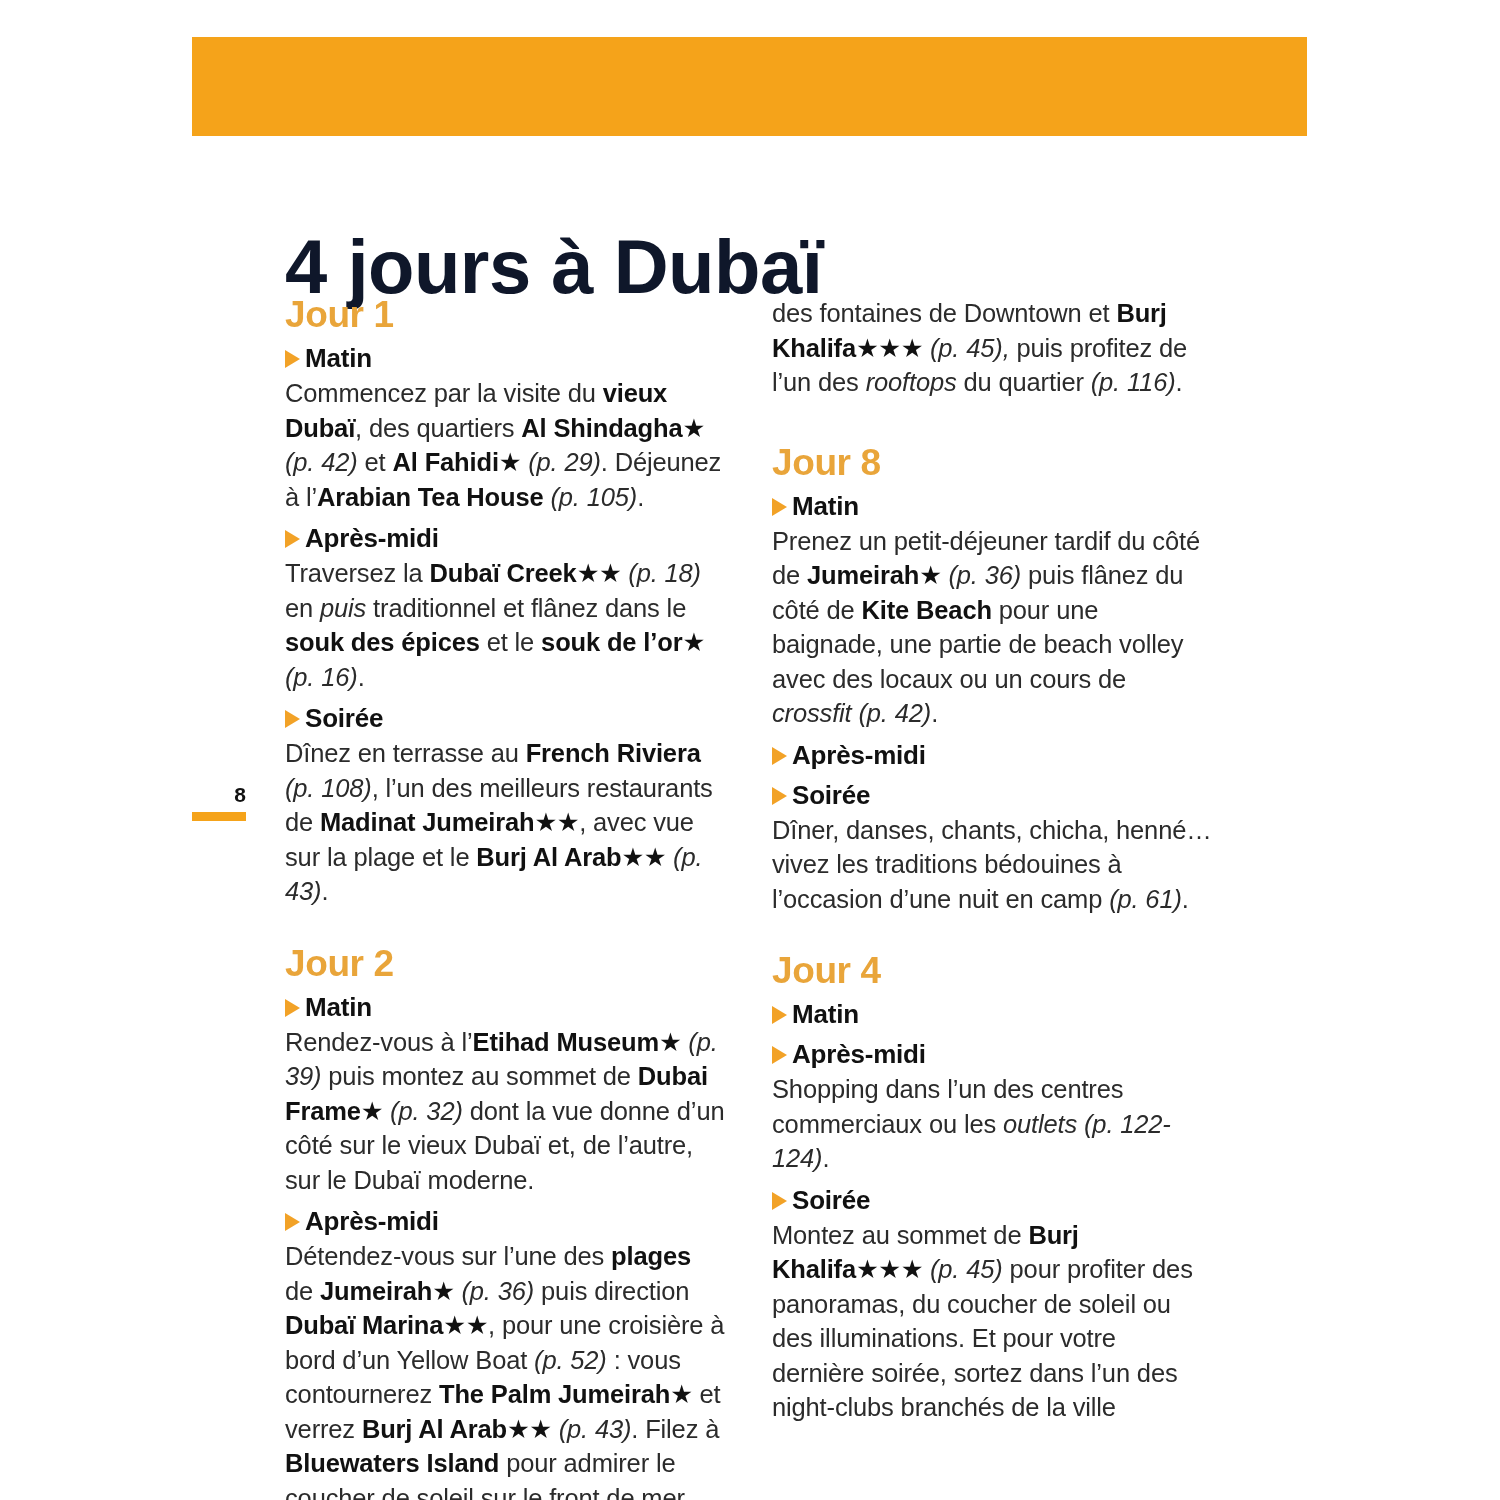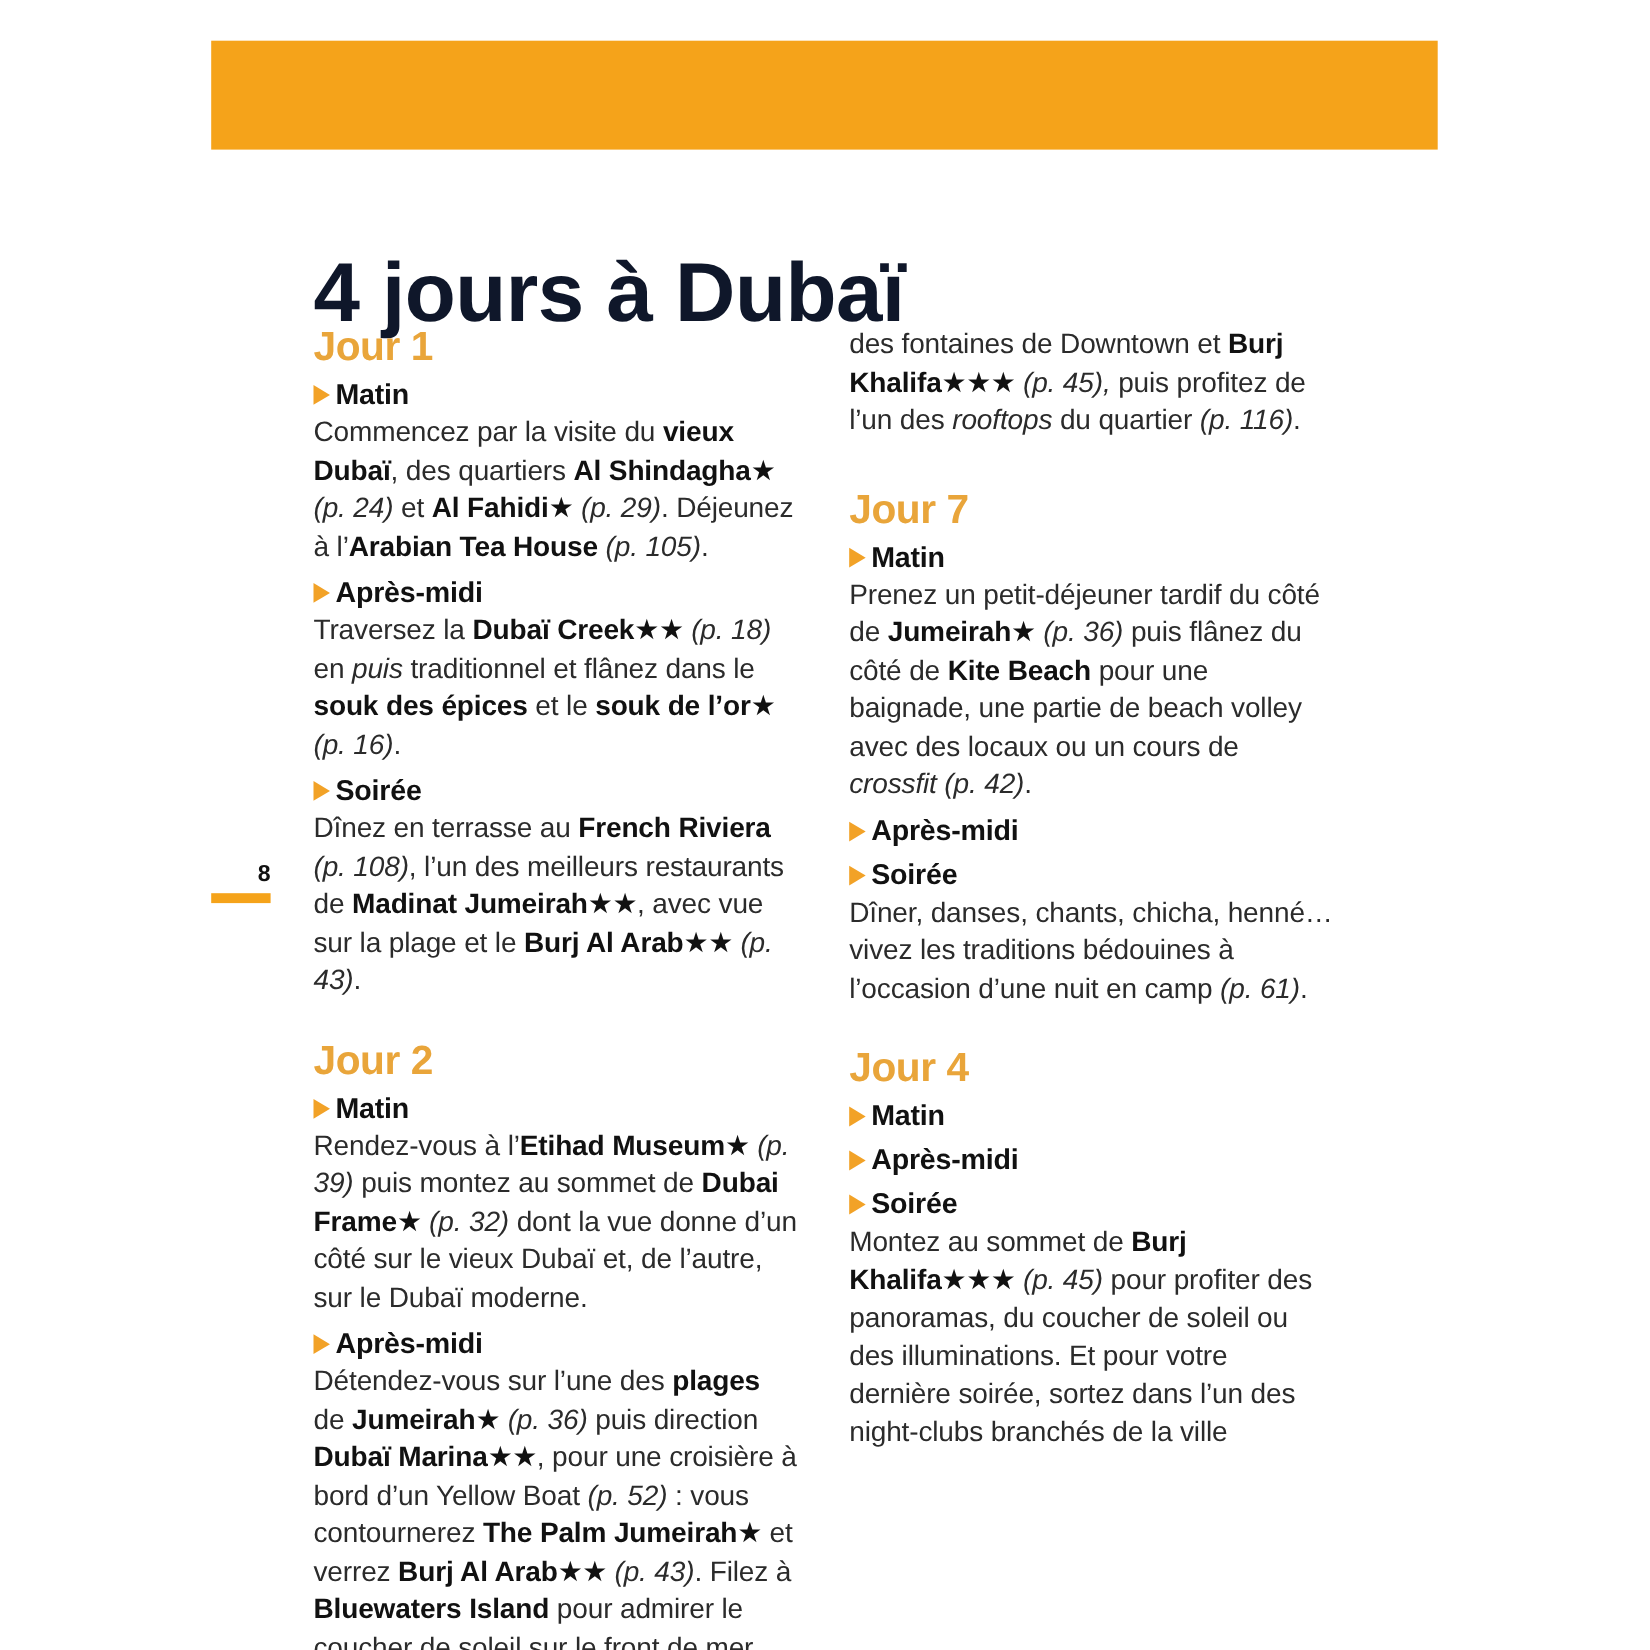--- a/index.html
+++ b/index.html
@@ -160,21 +160,21 @@
 
   <div class="column">
 
     <div class="day">
       <h2 class="day-heading">Jour 1</h2>
 
       <h3 class="moment-heading">
         <span class="tri-icon"></span>
         <span>Matin</span>
       </h3>
-      <p class="body-text"><span>Commencez par la visite du </span><b>vieux Dubaï</b><span>, des quartiers </span><b>Al Shindagha</b><span class="stars">★</span><span> </span><i>(p. 24)</i><span> et </span><b>Al Fahidi</b><span class="stars">★</span><span> </span><i>(p. 29)</i><span>. Déjeunez à l’</span><b>Arabian Tea House</b><span> </span><i>(p. 105)</i><span>.</span></p>
+      <p class="body-text"><span>Commencez par la visite du </span><b>vieux Dubaï</b><span>, des quartiers </span><b>Al Shindagha</b><span class="stars">★</span><span> </span><i>(p. 42)</i><span> et </span><b>Al Fahidi</b><span class="stars">★</span><span> </span><i>(p. 29)</i><span>. Déjeunez à l’</span><b>Arabian Tea House</b><span> </span><i>(p. 105)</i><span>.</span></p>
 
       <h3 class="moment-heading">
         <span class="tri-icon"></span>
         <span>Après-midi</span>
       </h3>
       <p class="body-text"><span>Traversez la </span><b>Dubaï Creek</b><span class="stars">★★</span><span> </span><i>(p. 18)</i><span> en </span><i>puis</i><span> traditionnel et flânez dans le </span><b>souk des épices</b><span> et le </span><b>souk de l’or</b><span class="stars">★</span><span> </span><i>(p. 16)</i><span>.</span></p>
 
       <h3 class="moment-heading">
         <span class="tri-icon"></span>
         <span>Soirée</span>
@@ -199,21 +199,21 @@
 
     </div>
 
   </div>
 
   <div class="column">
 
     <p class="body-text continuation"><span>des fontaines de Downtown et </span><b>Burj Khalifa</b><span class="stars">★★★</span><span> </span><i>(p. 45),</i><span> puis profitez de l’un des </span><i>rooftops</i><span> du quartier </span><i>(p. 116)</i><span>.</span></p>
 
     <div class="day">
-      <h2 class="day-heading">Jour 7</h2>
+      <h2 class="day-heading">Jour 8</h2>
 
       <h3 class="moment-heading">
         <span class="tri-icon"></span>
         <span>Matin</span>
       </h3>
       <p class="body-text"><span>Prenez un petit-déjeuner tardif du côté de </span><b>Jumeirah</b><span class="stars">★</span><span> </span><i>(p. 36)</i><span> puis flânez du côté de </span><b>Kite Beach</b><span> pour une baignade, une partie de beach volley avec des locaux ou un cours de </span><i>crossfit (p. 42)</i><span>.</span></p>
 
       <h3 class="moment-heading">
         <span class="tri-icon"></span>
         <span>Après-midi</span>
@@ -231,20 +231,21 @@
 
       <h3 class="moment-heading">
         <span class="tri-icon"></span>
         <span>Matin</span>
       </h3>
 
       <h3 class="moment-heading">
         <span class="tri-icon"></span>
         <span>Après-midi</span>
       </h3>
+      <p class="body-text"><span>Shopping dans l’un des centres commerciaux ou les </span><i>outlets</i><span> </span><i>(p. 122-124)</i><span>.</span></p>
 
       <h3 class="moment-heading">
         <span class="tri-icon"></span>
         <span>Soirée</span>
       </h3>
       <p class="body-text"><span>Montez au sommet de </span><b>Burj Khalifa</b><span class="stars">★★★</span><span> </span><i>(p. 45)</i><span> pour profiter des panoramas, du coucher de soleil ou des illuminations. Et pour votre dernière soirée, sortez dans l’un des night-clubs branchés de la ville </span></p>
     </div>
 
   </div>
 </div>

